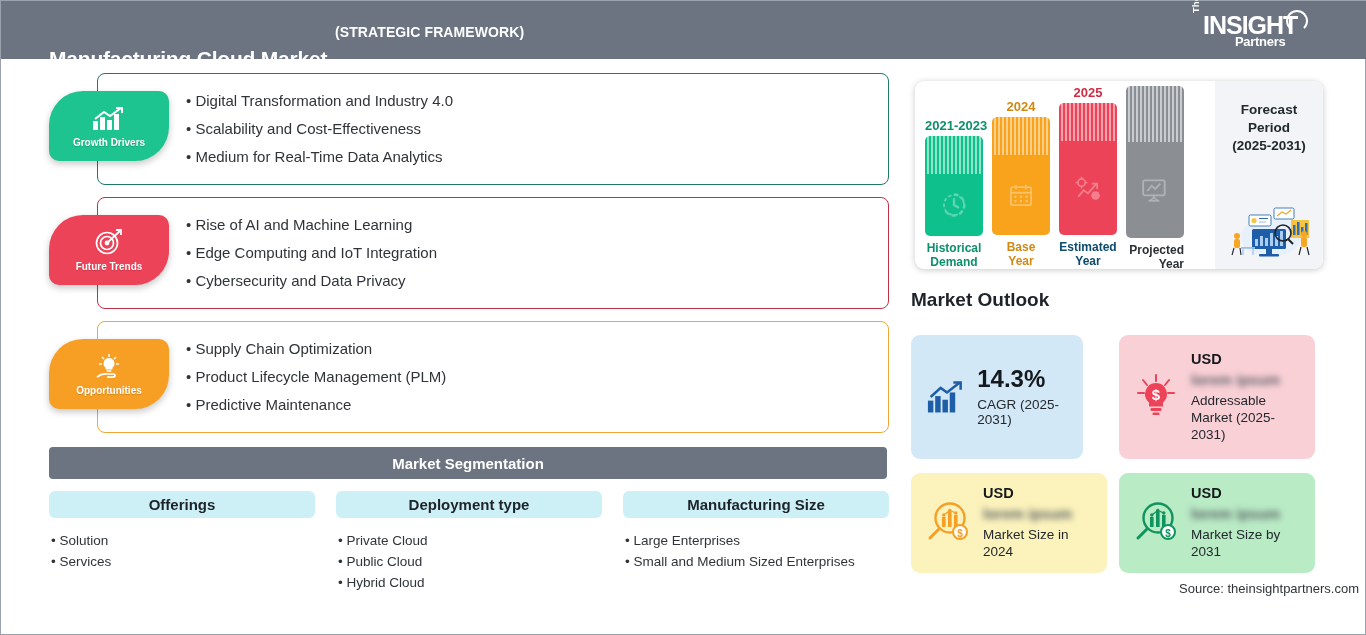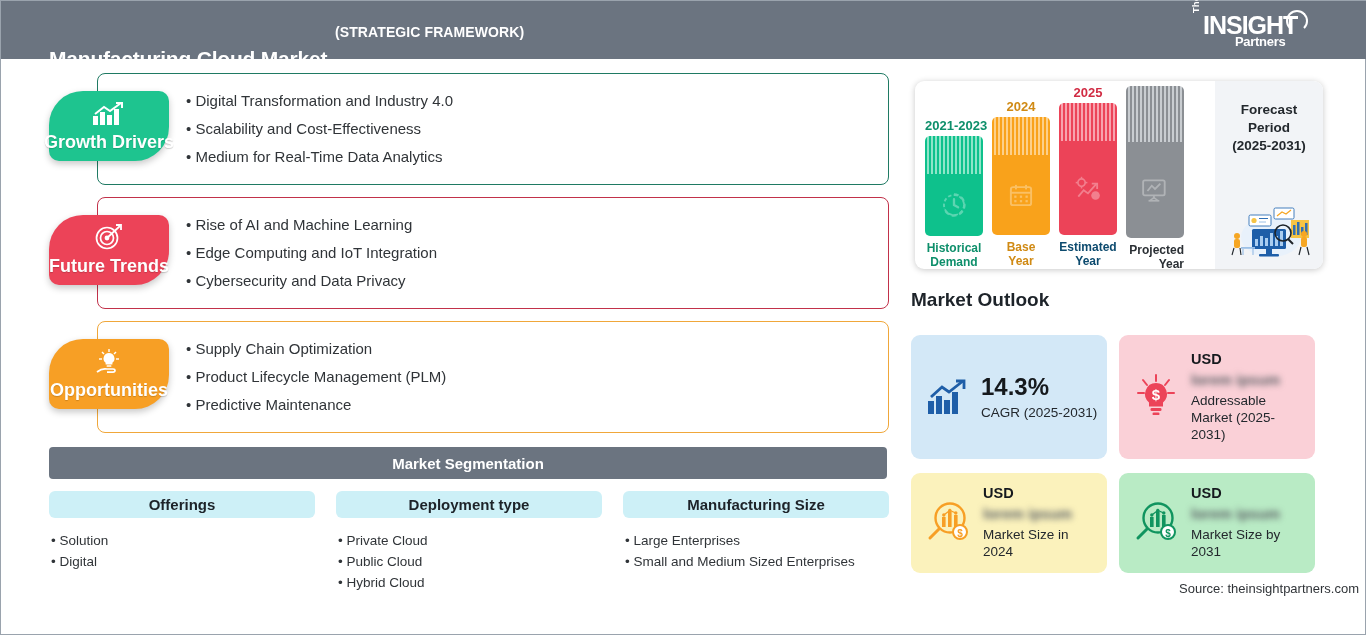--- a/index.html
+++ b/index.html
@@ -68,21 +68,21 @@
   .badge{
     position:absolute;left:48px;width:120px;height:70px;
     border-radius:34px 10px 34px 10px;
     display:flex;flex-direction:column;align-items:center;justify-content:center;
     box-shadow:0 3px 7px rgba(0,0,0,.22);
   }
   .badge.green{top:32px;background:#1ec48f;}
   .badge.red{top:156px;background:#ec4358;}
   .badge.orange{top:280px;background:#f79f25;}
   .badge-label{
-    color:#fff;font-size:18px;font-weight:bold;margin-top:6px;
+    color:#fff;font-size:10px;font-weight:bold;margin-top:6px;
     text-shadow:0 1px 1px rgba(0,0,0,.18);white-space:nowrap;
   }
   .badge-ico{height:26px;display:flex;align-items:flex-end;}
 
   
   .seg-head{
     position:absolute;left:48px;top:388px;width:838px;height:32px;
     background:#6b7480;border-radius:4px;
     display:flex;align-items:center;justify-content:center;
     color:#fff;font-size:15px;font-weight:bold;
@@ -135,21 +135,21 @@
     font-size:13.5px;font-weight:bold;color:#23282d;line-height:18px;
   }
   .fc-illo{position:absolute;left:6px;bottom:8px;width:96px;height:58px;}
 
   .outlook-title{
     position:absolute;left:10px;top:230px;
     font-size:19px;font-weight:bold;color:#1d2329;
   }
 
   .card{position:absolute;border-radius:9px;}
-  .card.cagr{left:10px;top:276px;width:196px;height:124px;background:#d3e8f7;}
+  .card.cagr{left:10px;top:276px;width:172px;height:124px;background:#d3e8f7;}
   .card.addr{left:218px;top:276px;width:196px;height:124px;background:#fad0d7;}
   .card.size24{left:10px;top:414px;width:196px;height:100px;background:#fbf2bc;}
   .card.size31{left:218px;top:414px;width:196px;height:100px;background:#b9ebc5;}
 
   .cagr-row{display:flex;align-items:center;height:100%;padding-left:16px;}
   .cagr-val{font-size:24px;font-weight:bold;color:#15191d;line-height:1;}
   .cagr-cap{font-size:13.5px;color:#23282d;margin-top:6px;}
 
   .c-ico{position:absolute;left:14px;top:50%;transform:translateY(-50%);}
   .c-body{position:absolute;left:72px;top:16px;right:10px;}
@@ -249,21 +249,21 @@
       </div>
       <div class="badge-label">Opportunities</div>
     </div>
 
     <div class="seg-head">Market Segmentation</div>
 
     <div class="seg-col c1">
       <div class="seg-pill">Offerings</div>
       <div class="seg-list">
         <div class="seg-item">Solution</div>
-        <div class="seg-item">Digital</div>
+        <div class="seg-item">Services</div>
       </div>
     </div>
 
     <div class="seg-col c2">
       <div class="seg-pill">Deployment type</div>
       <div class="seg-list">
         <div class="seg-item">Private Cloud</div>
         <div class="seg-item">Public Cloud</div>
         <div class="seg-item">Hybrid Cloud</div>
       </div>

